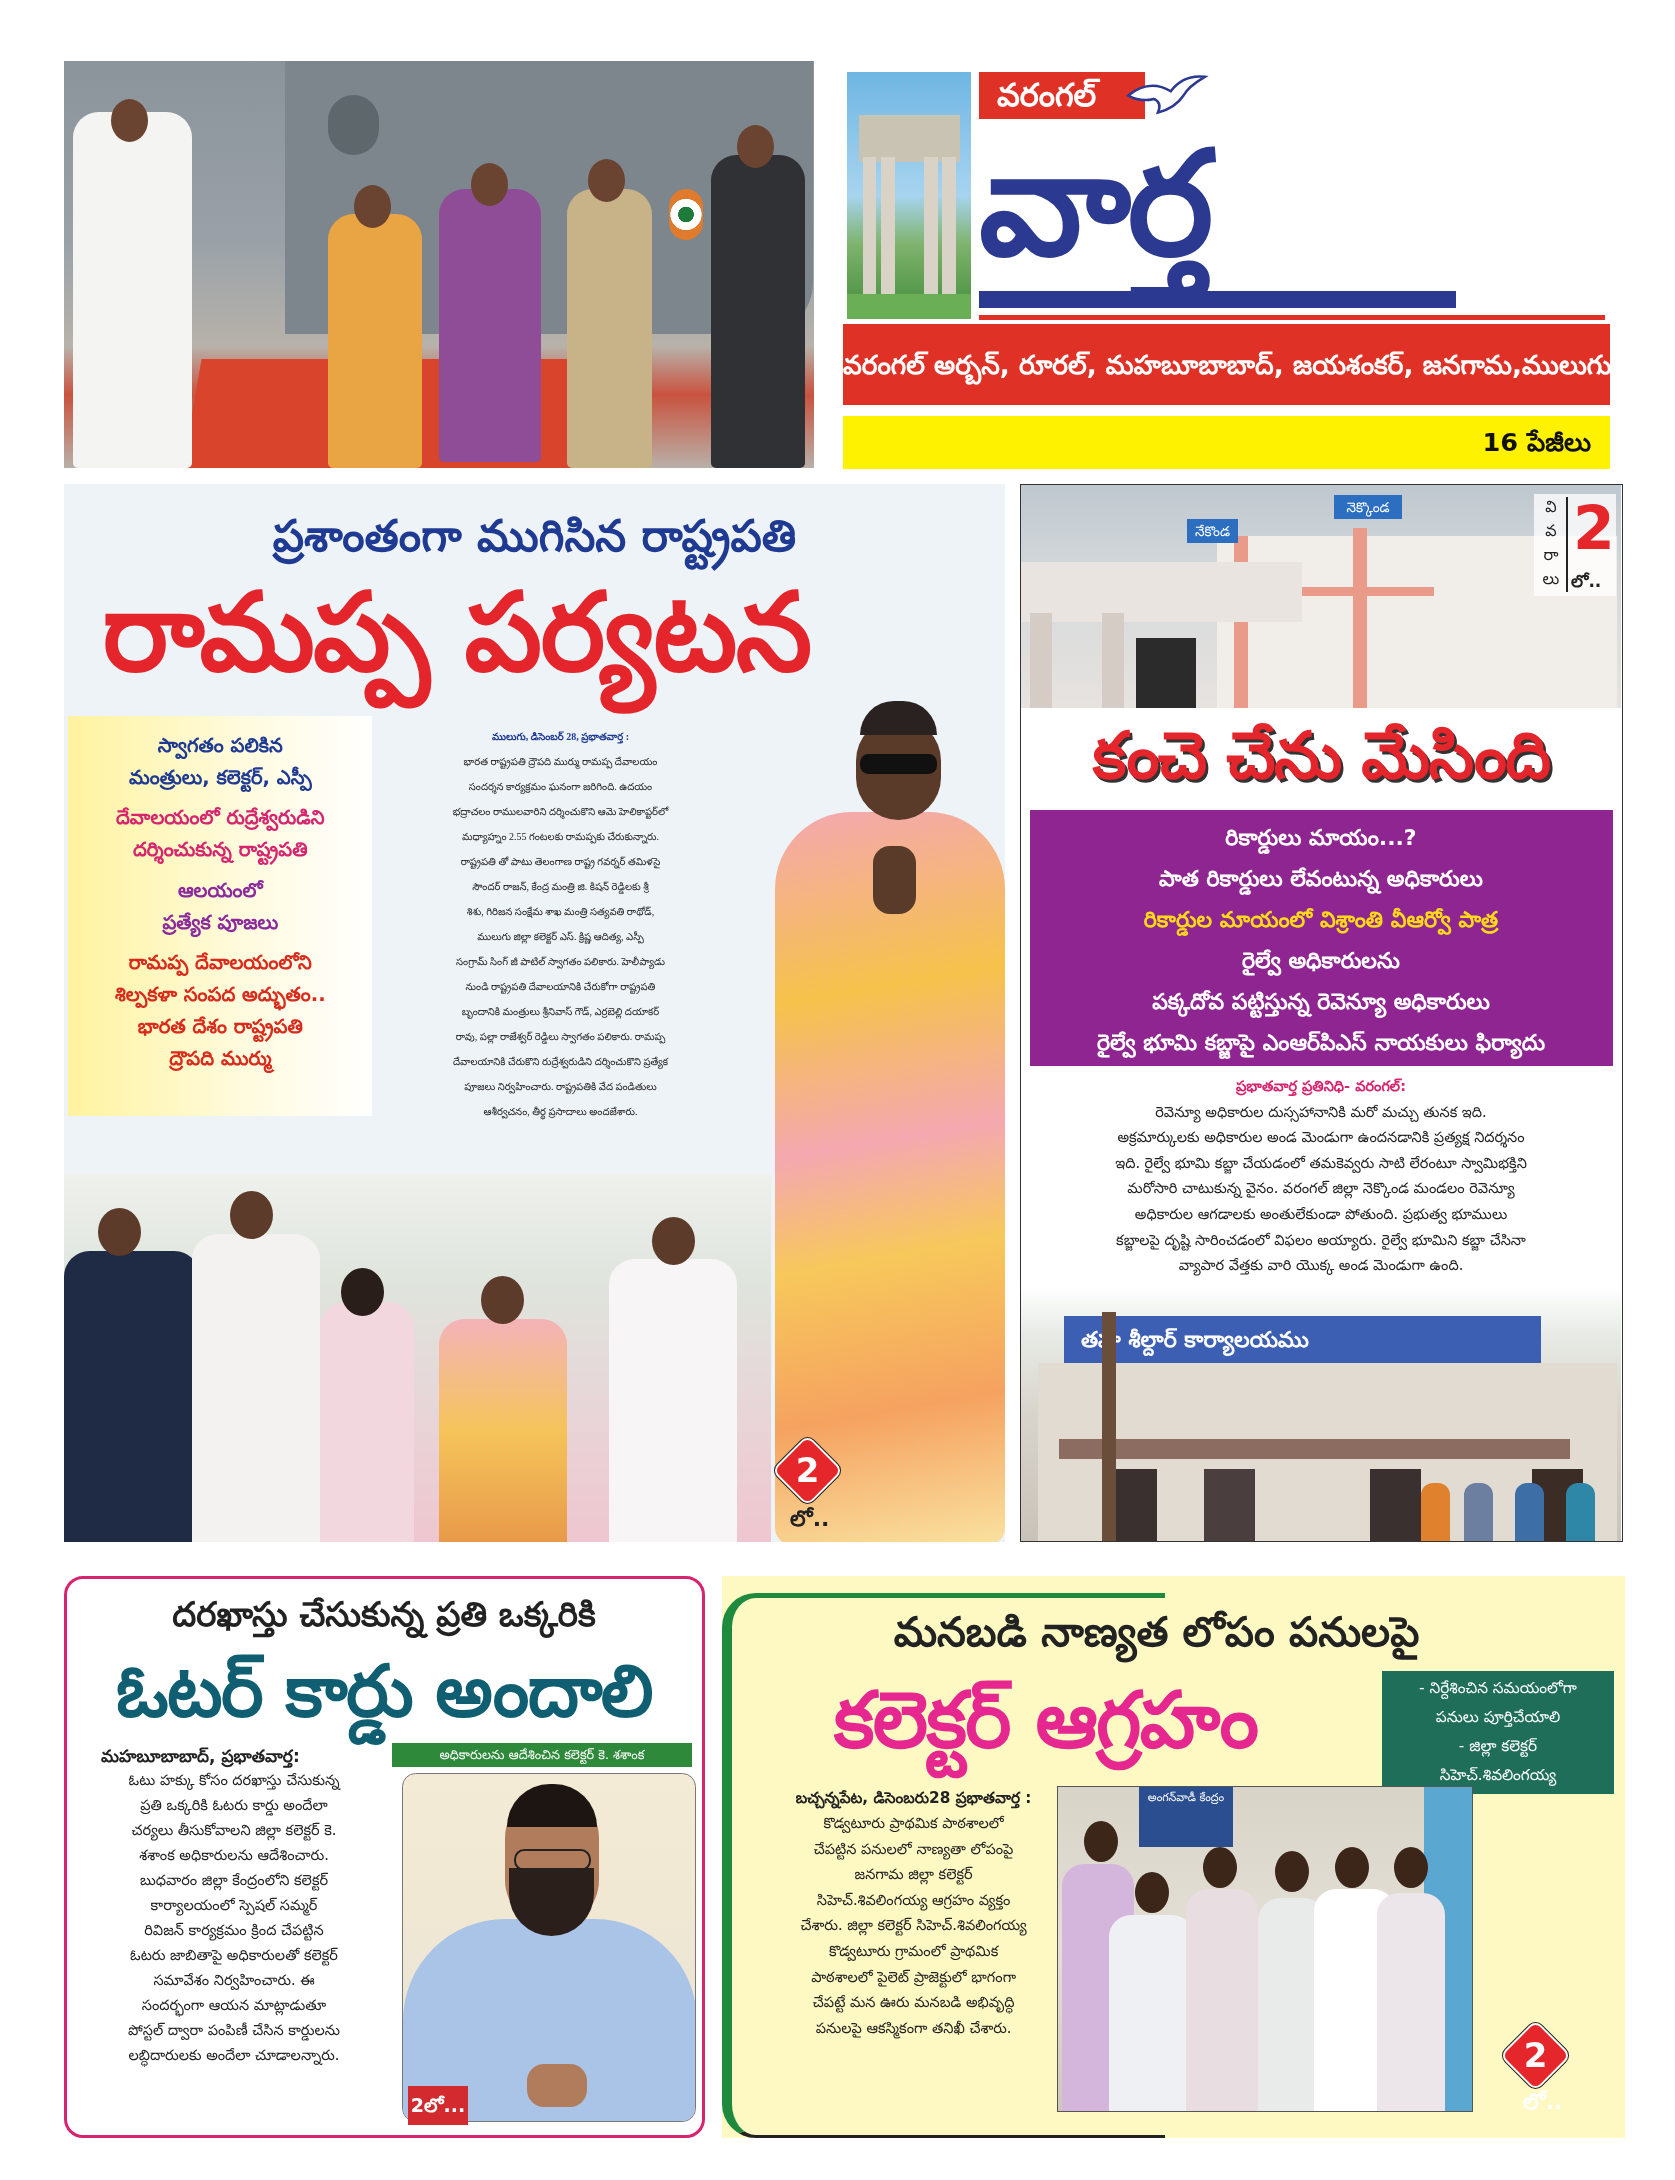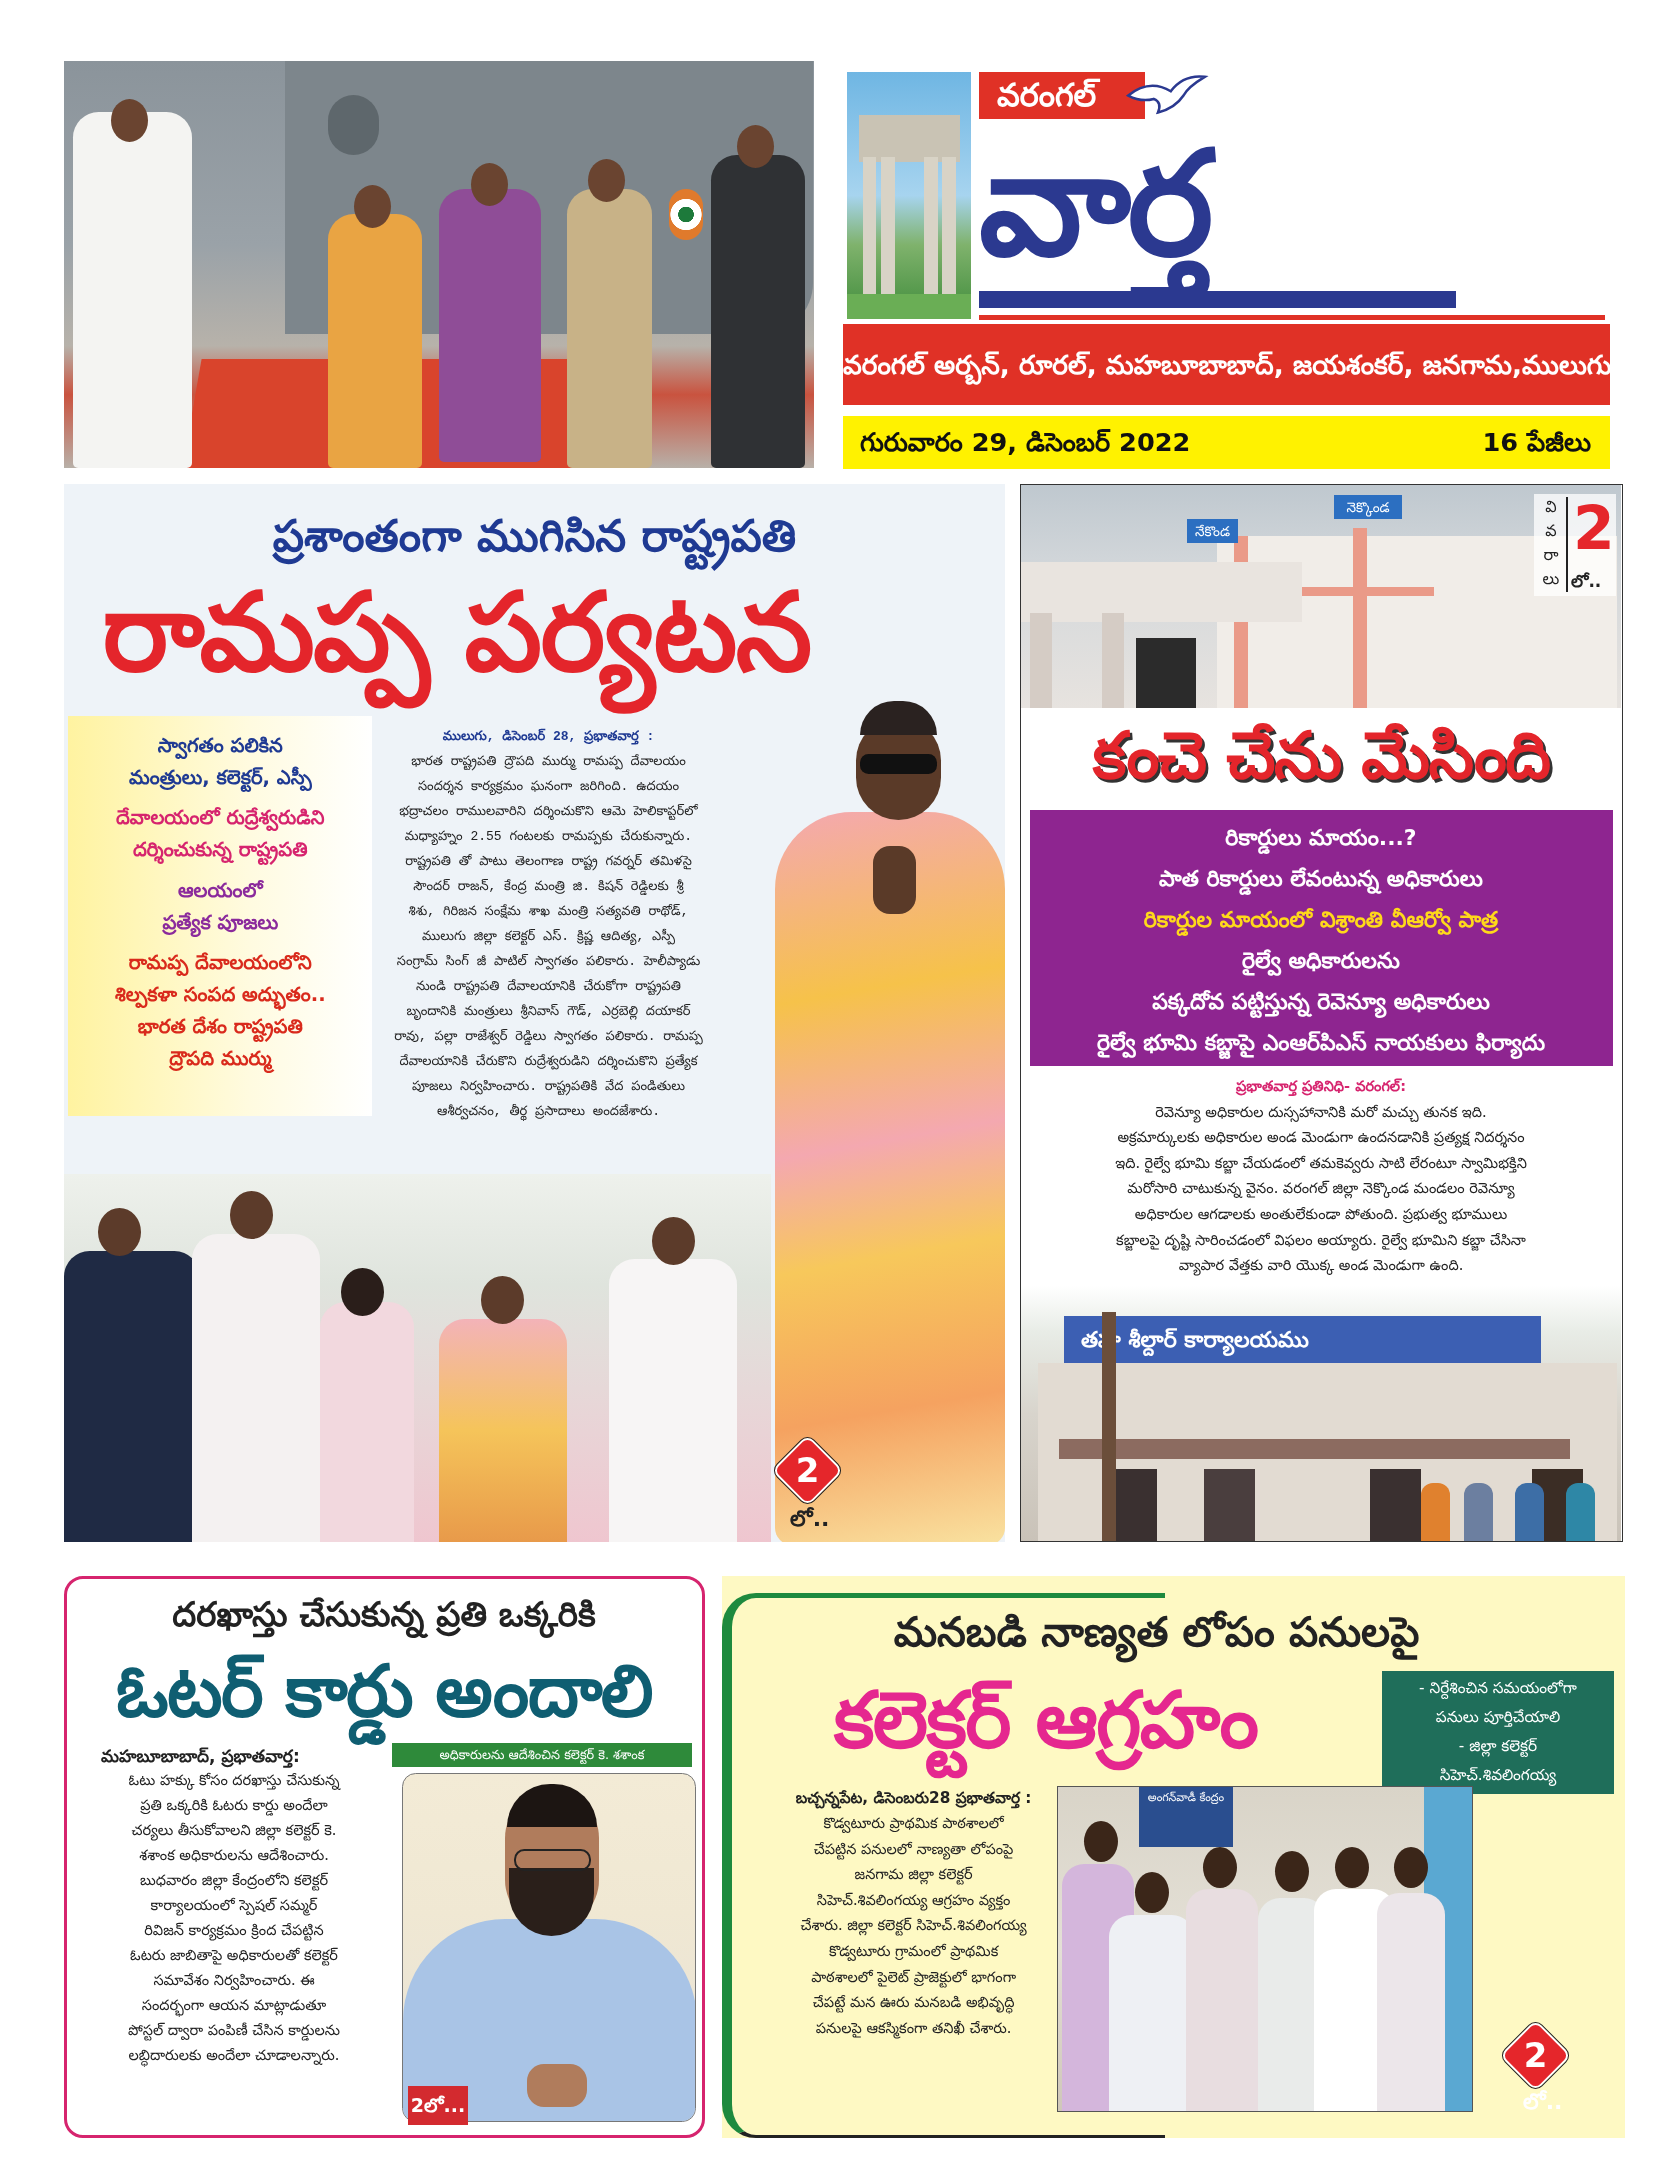--- a/index.html
+++ b/index.html
@@ -77,22 +77,22 @@
     text-align:center; padding-top:13.6px;
   }
   #lead-sidebar p { font-weight:bold; font-size:19.6px; line-height:32px; }
   #lead-sidebar .blue { color:#1f3a93; }
   #lead-sidebar .pink { color:#d6246e; }
   #lead-sidebar .purple { color:#8b2a9c; }
   #lead-sidebar .red { color:#d92a1c; }
   #lead-sidebar .gap { height:8.5px; }
 
   #lead-body {
-    position:absolute; left:263px; top:240px; width:443px; text-align:center;
-    font-family:Liberation Mono, monospace; font-size:13px; line-height:25px; color:#222;
+    position:absolute; left:275px; top:240px; width:443px; text-align:center;
+    font-family:Liberation Serif, serif; font-size:10px; line-height:25px; color:#222;
   }
   #lead-body .dateline { color:#1f3a93; font-weight:bold; }
 
   #lead-president {
     position:absolute; left:681px; top:217px; width:281px; height:835px;
   }
   #lead-president .hair { position:absolute; left:115px; top:0; width:77px; height:34px; border-radius:38px 38px 0 0; background:#2a2220; }
   #lead-president .face { position:absolute; left:111px; top:17px; width:85px; height:102px; border-radius:43px; background:#5a3a28; }
   #lead-president .glasses { position:absolute; left:115px; top:53px; width:77px; height:20.4px; background:#111; border-radius:8.5px; }
   #lead-president .saree { position:absolute; left:30px; top:111px; width:230px; height:733px;
@@ -283,21 +283,20 @@
   </div>
   <div id="mast-brand-red">వరంగల్</div>
   <svg id="mast-bird" viewBox="0 0 100 60">
     <path d="M5 30 Q30 10 55 25 Q70 5 95 8 Q75 20 70 30 Q60 45 40 50 Q45 38 35 34 Q20 38 5 30 Z" fill="#ffffff" stroke="#2b3990" stroke-width="3"></path>
   </svg>
   <div id="mast-title">వార్త</div>
   <div id="mast-blue-bar"></div>
   <div id="mast-thin-red"></div>
   <div id="mast-districts">వరంగల్ అర్బన్, రూరల్, మహబూబాబాద్, జయశంకర్, జనగామ,ములుగు</div>
   <div id="mast-datebar">
-    <span class="date">గురువారం 29, డిసెంబర్ 2022</span>
     <span class="pages">16 పేజీలు</span>
   </div>
 </div>
 
 <div id="lead" class="abs">
   <div id="lead-kicker">ప్రశాంతంగా ముగిసిన రాష్ట్రపతి</div>
   <div id="lead-headline">రామప్ప పర్యటన</div>
 
   <div id="lead-sidebar">
     <p class="blue">స్వాగతం పలికిన</p>

